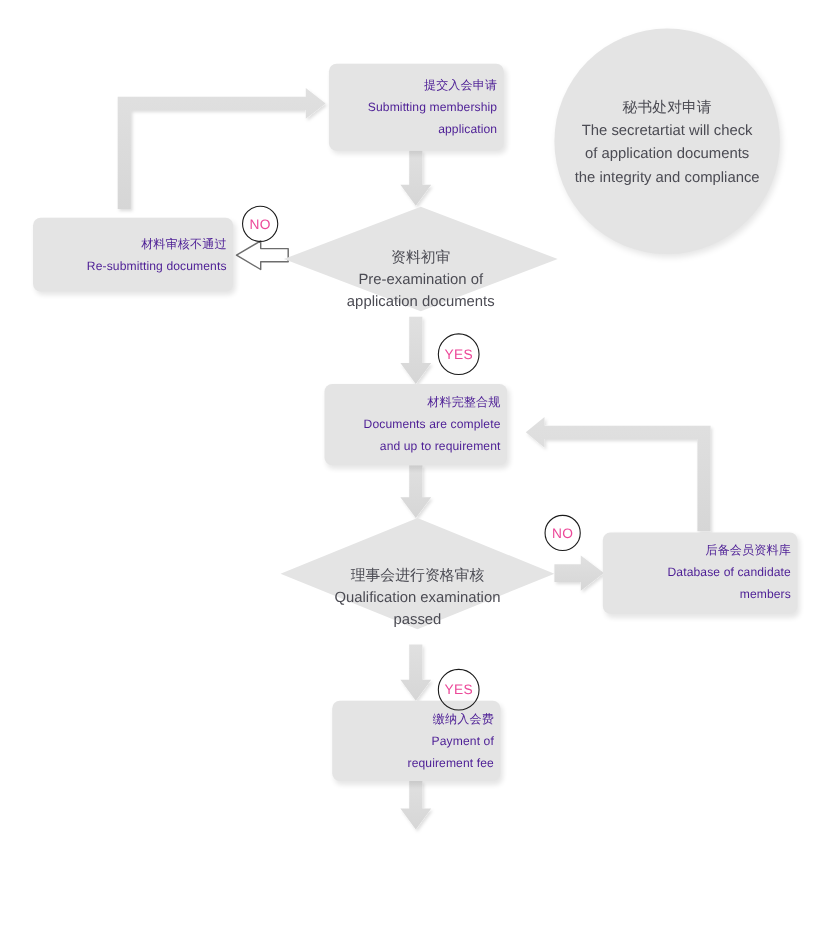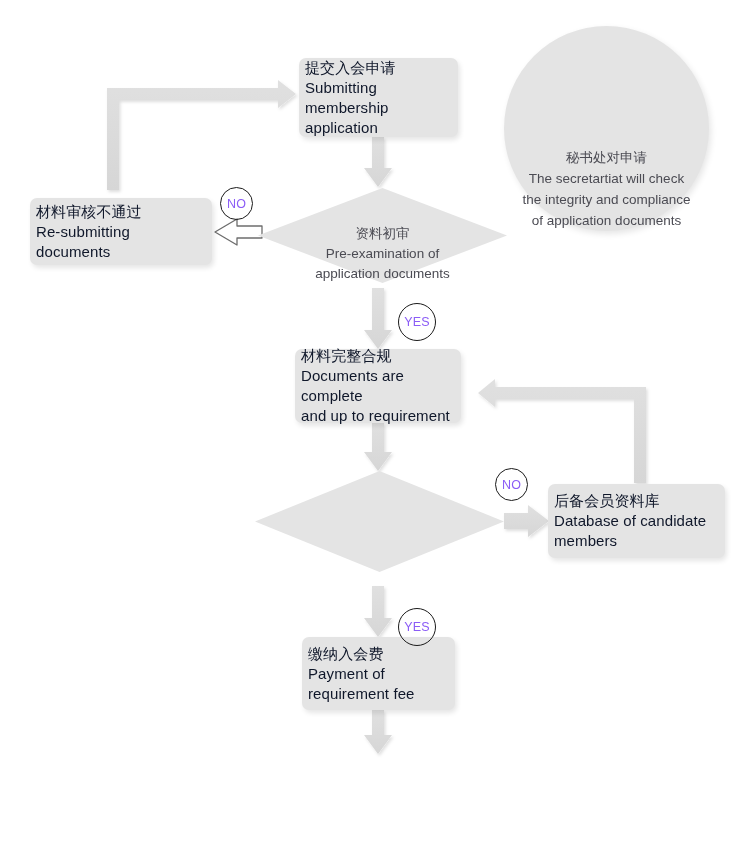--- a/index.html
+++ b/index.html
@@ -19,23 +19,23 @@
     left: 0; top: 0;
     width: 751px;
     height: 846px;
   }
   .node {
     position: absolute;
     box-sizing: border-box;
     display: flex;
     align-items: center;
     justify-content: center;
-    text-align: left;
-    color: #0f172a;
-    font-size: 15px;
+    text-align: right;
+    color: #4c1d95;
+    font-size: 11px;
     line-height: 20px;
     letter-spacing: 0.1px;
   }
   .node .txt {
     width: 100%;
     padding: 0 6px;
     box-sizing: border-box;
   }
   .box {
     background: #e4e4e4;
@@ -64,39 +64,39 @@
     width: 100%;
     padding: 0 10px;
     box-sizing: border-box;
   }
   .circle-node {
     position: absolute;
     border-radius: 50%;
     background: #e4e4e4;
     box-shadow: 2px 3px 6px rgba(0,0,0,0.10);
     display: flex;
-    align-items: flex-end;
+    align-items: center;
     justify-content: center;
     text-align: center;
     color: #4b4b53;
     font-size: 13.5px;
     line-height: 21px;
     box-sizing: border-box;
     padding: 0 14px;
   }
   .badge {
     position: absolute;
     border-radius: 50%;
     border: 1.4px solid #1b1b1b;
     background: transparent;
     display: flex;
     align-items: center;
     justify-content: center;
     font-size: 12.5px;
-    color: #8b5cf6;
+    color: #ec4899;
     letter-spacing: 0.2px;
     box-sizing: border-box;
   }
   .arrowlayer {
     position: absolute;
     left: 0; top: 0;
     width: 751px;
     height: 846px;
     pointer-events: none;
   }
@@ -159,22 +159,22 @@
       <div>提交入会申请</div>
       <div>Submitting membership</div>
       <div>application</div>
     </div>
   </div>
 
   <div class="circle-node" style="left:504px; top:26px; width:205px; height:205px;">
     <div>
       <div>秘书处对申请</div>
       <div>The secretartiat will check</div>
+      <div>of application documents</div>
       <div>the integrity and compliance</div>
-      <div>of application documents</div>
     </div>
   </div>
 
   <div class="diamond-wrap" style="left:257px; top:187px; width:251px; height:97px;">
     <svg class="diamond-shape" viewBox="0 0 251 97" preserveAspectRatio="none">
       <polygon points="125.5,1 250,48.5 125.5,96 1,48.5" fill="#e4e4e4"></polygon>
     </svg>
     <div class="diamond-text">
       <div>资料初审</div>
       <div>Pre-examination of</div>
@@ -194,20 +194,25 @@
       <div>材料完整合规</div>
       <div>Documents are complete</div>
       <div>and up to requirement</div>
     </div>
   </div>
 
   <div class="diamond-wrap" style="left:254px; top:470px; width:251px; height:103px;">
     <svg class="diamond-shape" viewBox="0 0 251 103" preserveAspectRatio="none">
       <polygon points="125.5,1 250,51.5 125.5,102 1,51.5" fill="#e4e4e4"></polygon>
     </svg>
+    <div class="diamond-text">
+      <div>理事会进行资格审核</div>
+      <div>Qualification examination</div>
+      <div>passed</div>
+    </div>
   </div>
 
   <div class="node box" style="left:548px; top:484px; width:177px; height:74px;">
     <div class="txt">
       <div>后备会员资料库</div>
       <div>Database of candidate</div>
       <div>members</div>
     </div>
   </div>
 

